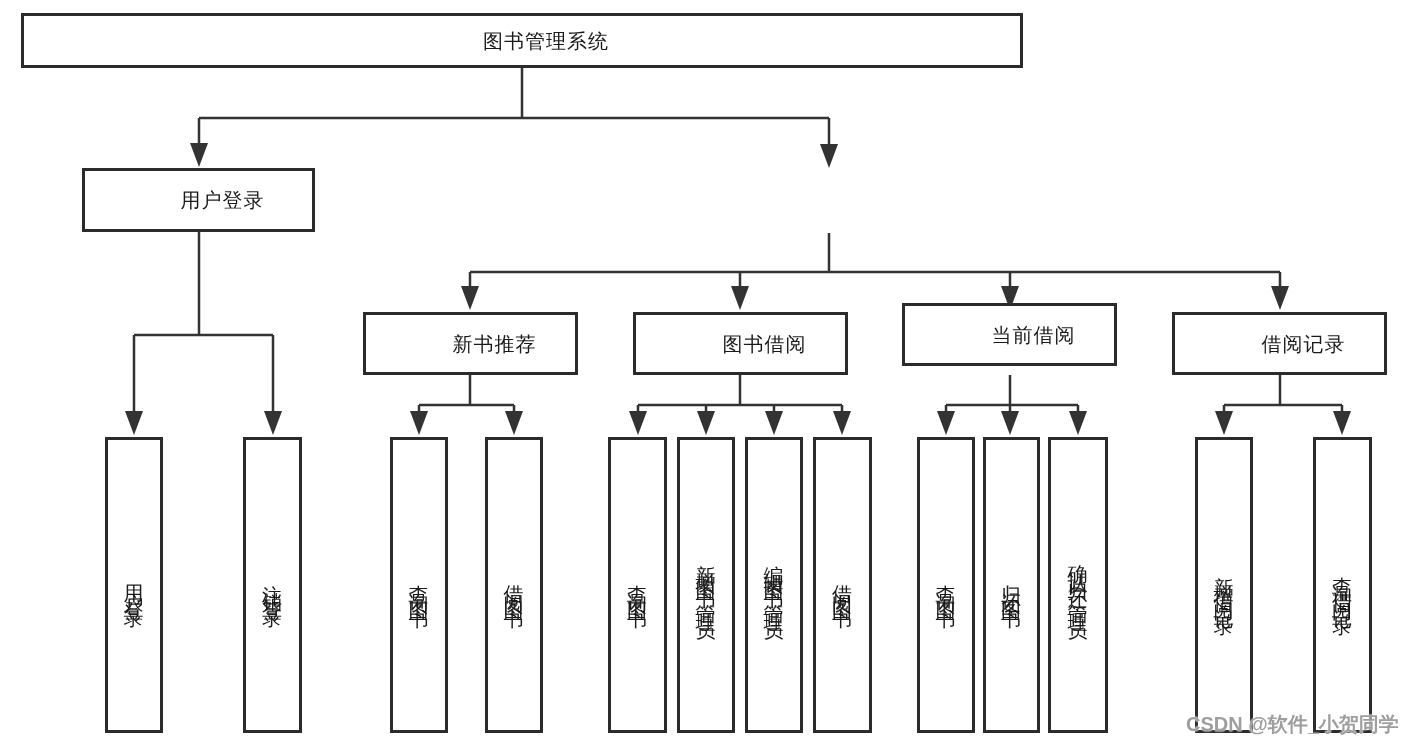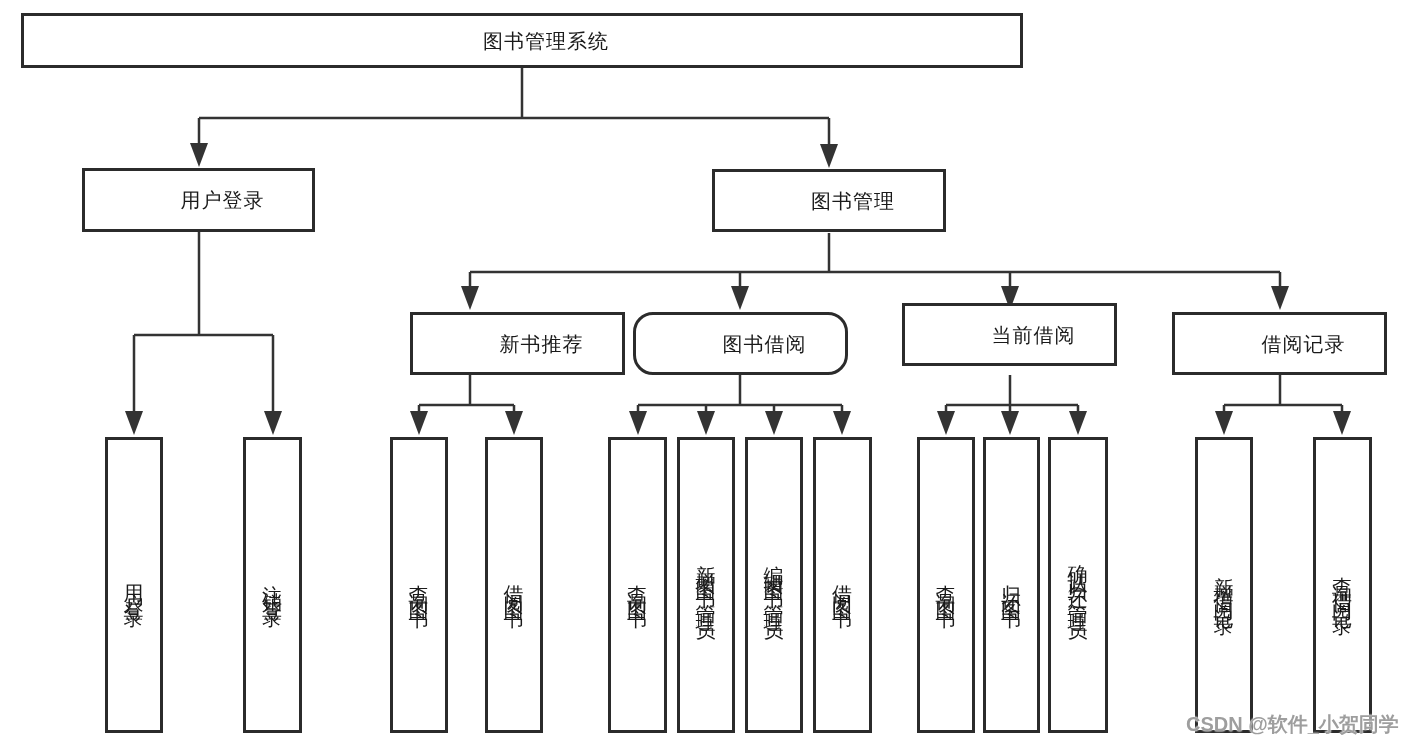--- a/index.html
+++ b/index.html
@@ -98,24 +98,23 @@
       <polygon points="1010,435 1001,411 1019,411"></polygon>
       <polygon points="1078,435 1069,411 1087,411"></polygon>
       <polygon points="1224,435 1215,411 1233,411"></polygon>
       <polygon points="1342,435 1333,411 1351,411"></polygon>
     </g>
   </svg>
 
   <div class="box h" style="left:21px; top:13px; width:1002px; height:55px;">图书管理系统</div>
 
   <div class="box h" style="left:82px; top:168px; width:233px; height:64px;">用户登录</div>
-  <div class="box h" style="left:712px; top:169px; width:234px; height:63px;">图书管理</div>
 
-  <div class="box h" style="left:363px; top:312px; width:215px; height:63px;margin-left:47px;">新书推荐</div>
-  <div class="box h" style="left:633px; top:312px; width:215px; height:63px;border-radius:20px;">图书借阅</div>
+  <div class="box h" style="left:363px; top:312px; width:215px; height:63px;">新书推荐</div>
+  <div class="box h" style="left:633px; top:312px; width:215px; height:63px;">图书借阅</div>
   <div class="box h" style="left:902px; top:303px; width:215px; height:63px;">当前借阅</div>
   <div class="box h" style="left:1172px; top:312px; width:215px; height:63px;">借阅记录</div>
 
   <div class="box v" style="left:105px; top:437px; width:58px; height:296px;">用户登录</div>
   <div class="box v" style="left:243px; top:437px; width:59px; height:296px;">注销登录</div>
 
   <div class="box v" style="left:390px; top:437px; width:58px; height:296px;">查询图书</div>
   <div class="box v" style="left:485px; top:437px; width:58px; height:296px;">借阅图书</div>
 
   <div class="box v" style="left:608px; top:437px; width:59px; height:296px;">查询图书</div>

